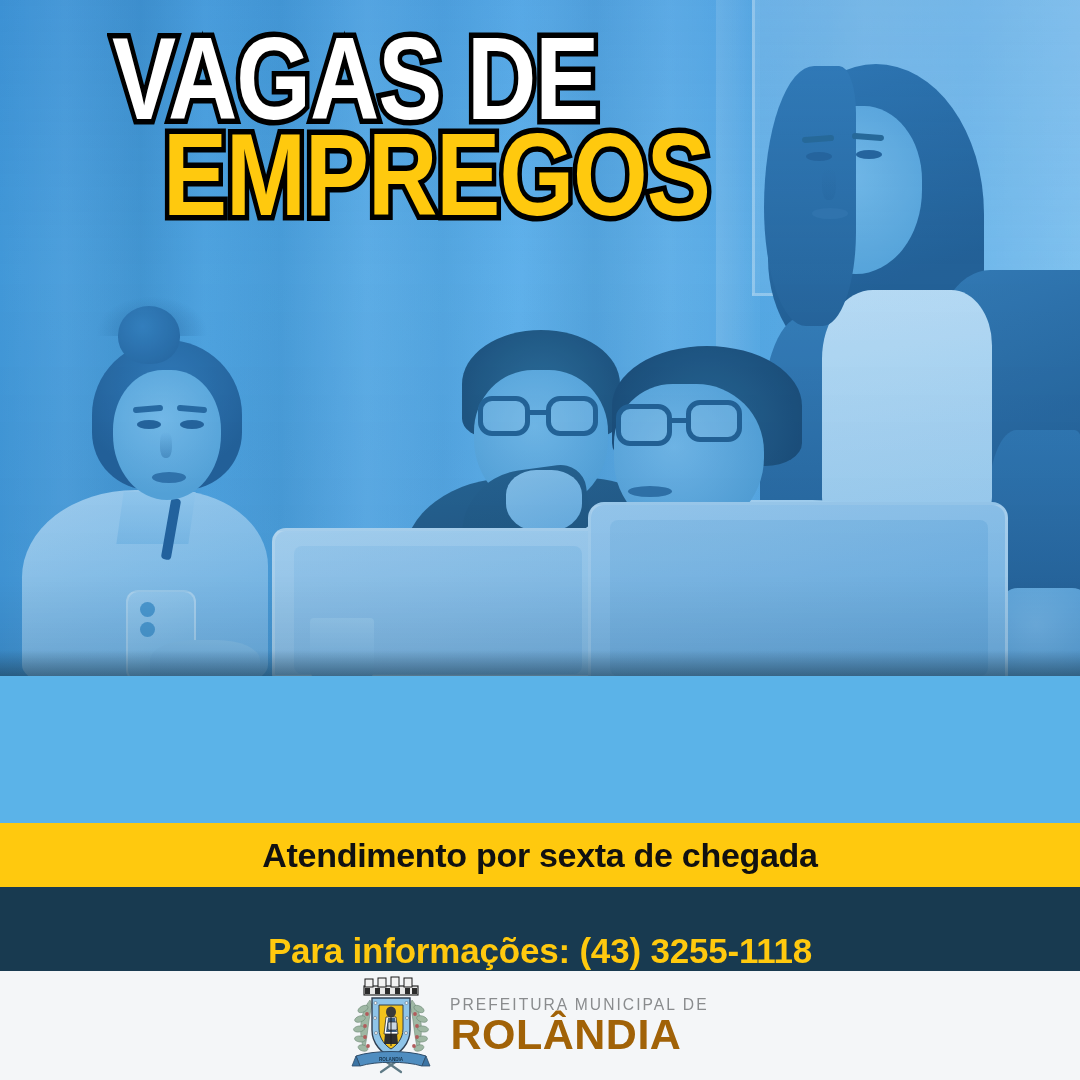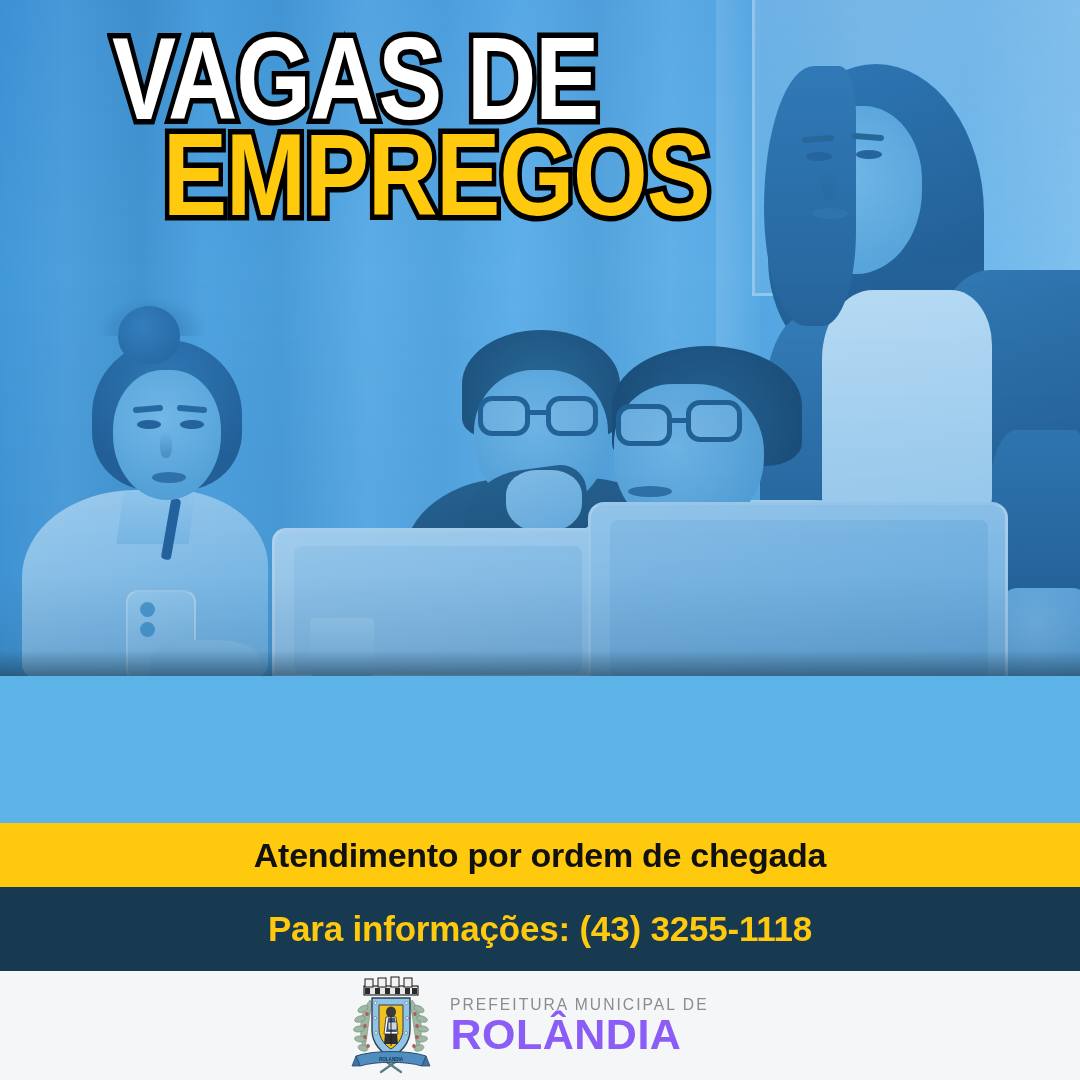--- a/index.html
+++ b/index.html
@@ -242,21 +242,21 @@
     font-family:"Liberation Sans", sans-serif;
     font-weight:bold;
     font-size:34px;
     letter-spacing:-0.3px;
   }
 
   
   .navy-band {
     position:absolute; left:0; top:887px; width:1080px; height:84px;
     background:#183A50;
-    display:flex; align-items:center; justify-content:center;
+    display:flex; align-items:flex-end; justify-content:center;
     z-index:8;
   }
   .navy-text {
     color:#FFC90E;
     font-family:"Liberation Sans", sans-serif;
     font-weight:bold;
     font-size:35px;
     letter-spacing:-0.2px;
   }
 
@@ -270,21 +270,21 @@
   .logo-row { display:flex; align-items:center; gap:16px; }
   .crest { width:86px; height:100px; display:block; }
   .logo-text { display:flex; flex-direction:column; line-height:1; }
   .logo-sub {
     font-family:"Liberation Sans", sans-serif;
     font-size:17px; letter-spacing:2.2px; color:#8A8C8E; font-weight:normal;
     transform:scaleX(0.92); transform-origin:left center;
   }
   .logo-main {
     font-family:"Liberation Sans", sans-serif;
-    font-size:43px; font-weight:bold; letter-spacing:0.5px; color:#8b5cf6;
+    font-size:43px; font-weight:bold; letter-spacing:0.5px; color:#a16207;
   }
 </style>
 </head>
 <body>
 
 <div id="poster">
 
   <div class="photo-area">
     <div class="curtain"></div>
     <div class="wall-panel2"></div>
@@ -351,21 +351,21 @@
     <div class="photo-bottom-shade"></div>
   </div>
 
   <div class="title-wrap">
     <div class="title-line t1">VAGAS DE</div>
     <div class="title-line t2">EMPREGOS</div>
   </div>
 
 
   <div class="yellow-band">
-    <div class="yellow-text">Atendimento por ordem de chegada</div>
+    <div class="yellow-text">Atendimento por sexta de chegada</div>
   </div>
 
   <div class="navy-band">
     <div class="navy-text">Para informações: (43) 3255-1118</div>
   </div>
 
   <div class="footer">
     <div class="logo-row">
 
       <svg class="crest" viewBox="0 0 86 100">

